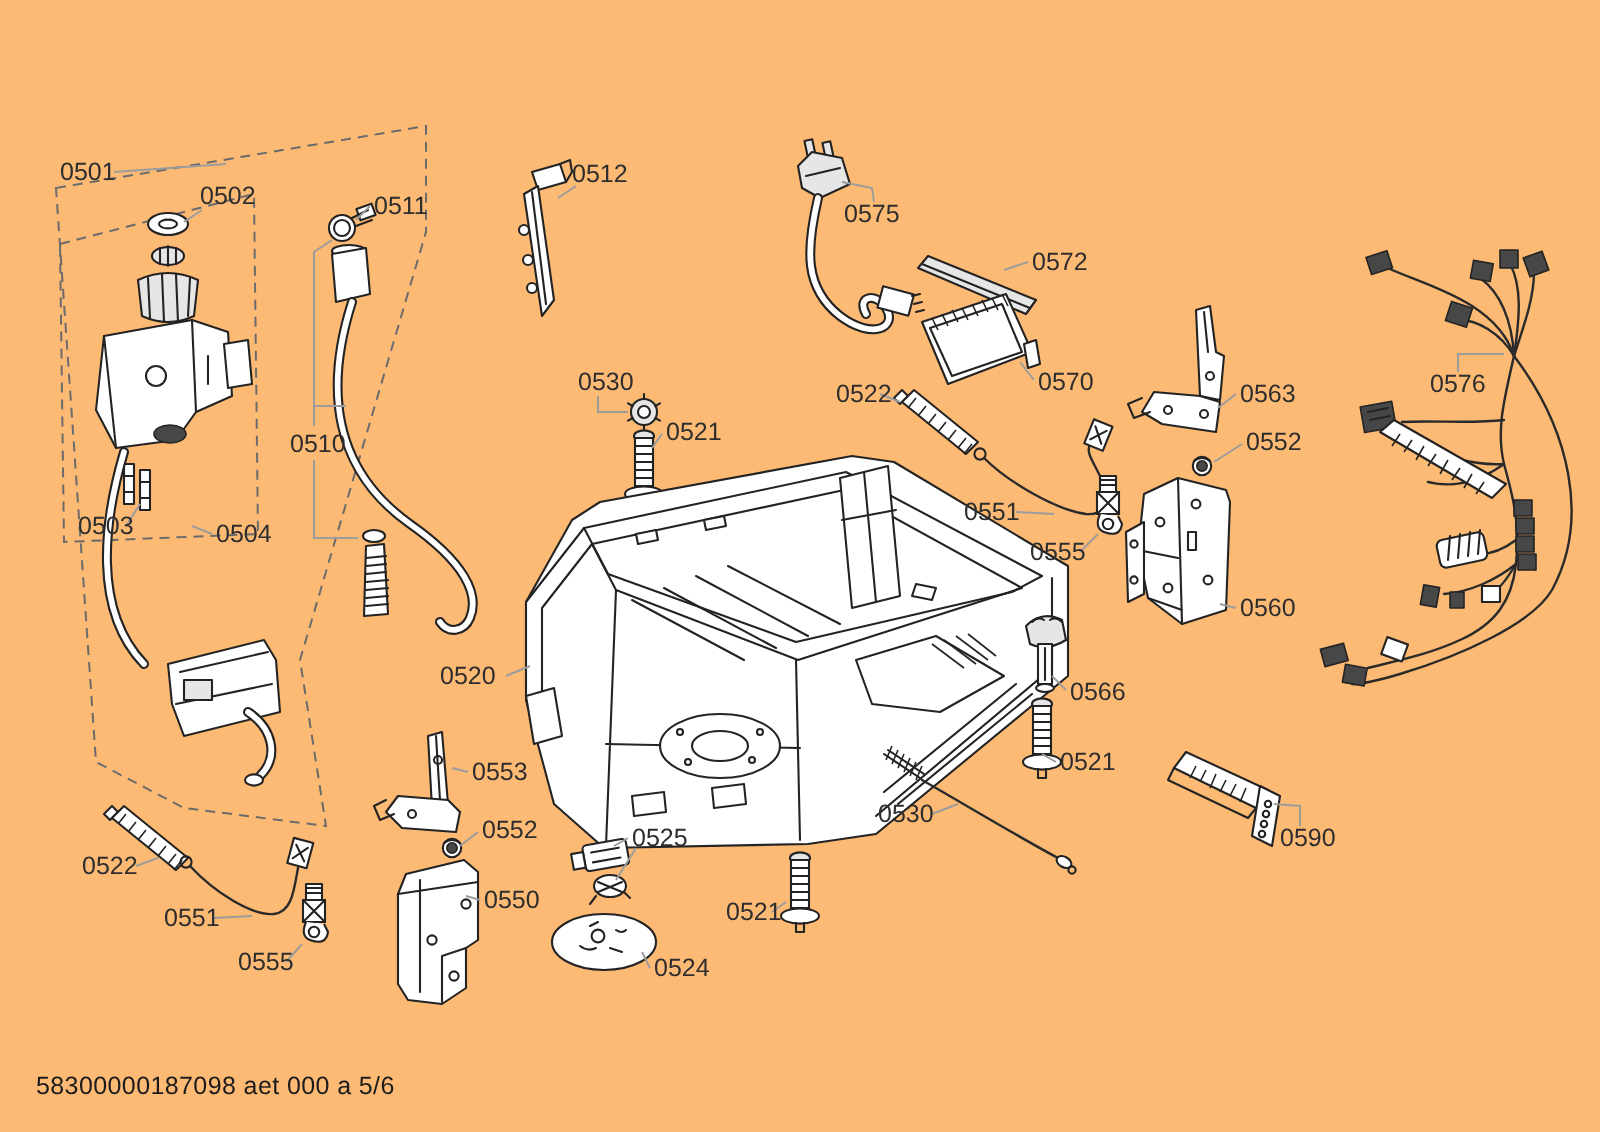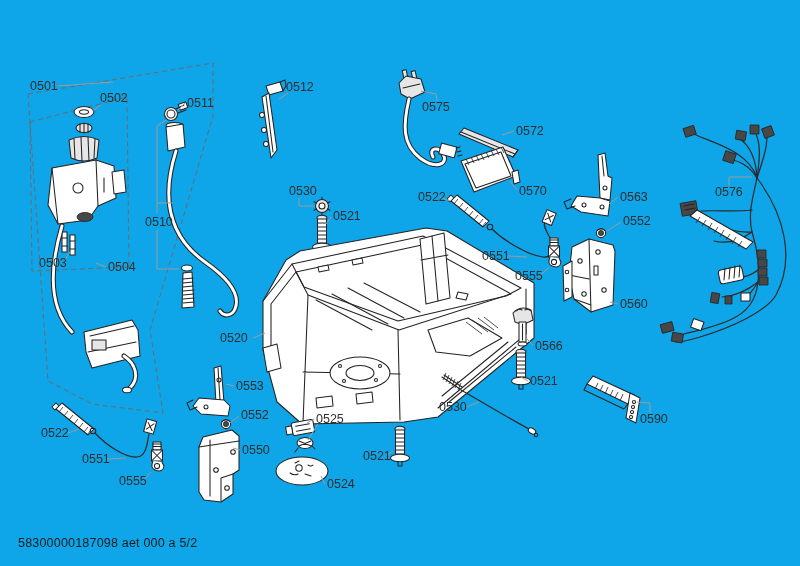--- a/index.html
+++ b/index.html
@@ -1,16 +1,16 @@
 <!DOCTYPE html>
 <html><head>
 <meta charset="utf-8">
 <style>
   html,body{margin:0;padding:0;background:#fff;}
-  .stage{position:relative;width:800px;height:566px;background:#0ea5e9;overflow:hidden;
+  .stage{position:relative;width:800px;height:566px;background:#fdba74;overflow:hidden;
          font-family:"Liberation Sans","DejaVu Sans",sans-serif;}
   .stage svg{position:absolute;left:0;top:0;}
   .footer{position:absolute;left:18px;top:536px;font-size:12.5px;color:#1c1c1c;letter-spacing:.2px;}
   .ln{stroke:#232323;fill:none;stroke-width:1.05;stroke-linejoin:round;stroke-linecap:round;}
   .fw{fill:#ffffff;stroke:#232323;stroke-width:1.05;stroke-linejoin:round;}
   .fg{fill:#e6e6e6;stroke:#232323;stroke-width:1.05;stroke-linejoin:round;}
   .fd{fill:#474747;stroke:#232323;stroke-width:.8;stroke-linejoin:round;}
   .dash{stroke:#6b6b6b;stroke-width:1;fill:none;stroke-dasharray:5 3.5;}
   .leader{stroke:#9c9c9c;stroke-width:1;fill:none;}
   .hatch{stroke:#232323;stroke-width:.8;fill:none;}
@@ -370,14 +370,14 @@
     <text class="lbl" x="242" y="454">0550</text>
     <text class="lbl" x="316" y="423">0525</text>
     <text class="lbl" x="327" y="488">0524</text>
     <text class="lbl" x="363" y="460">0521</text>
     <text class="lbl" x="41" y="437">0522</text>
     <text class="lbl" x="82" y="463">0551</text>
     <text class="lbl" x="119" y="485">0555</text>
   </g>
 </svg>
 
-<div class="footer">58300000187098 aet 000 a 5/2</div>
+<div class="footer">58300000187098 aet 000 a 5/6</div>
 </div>
 
 </body></html>

